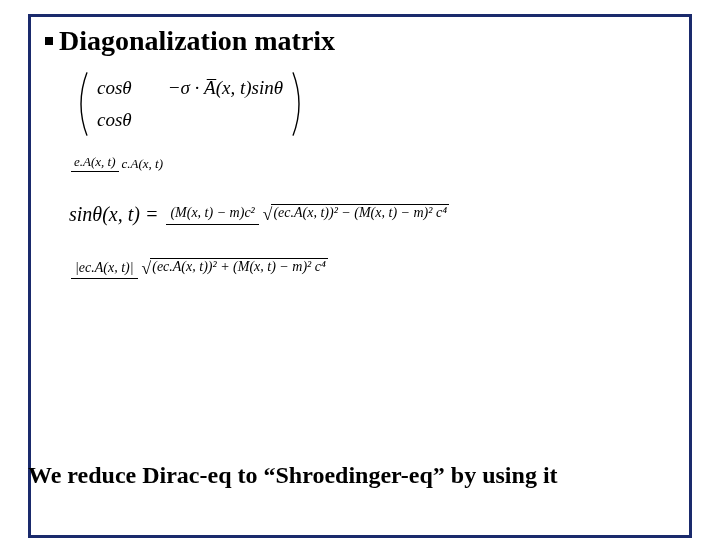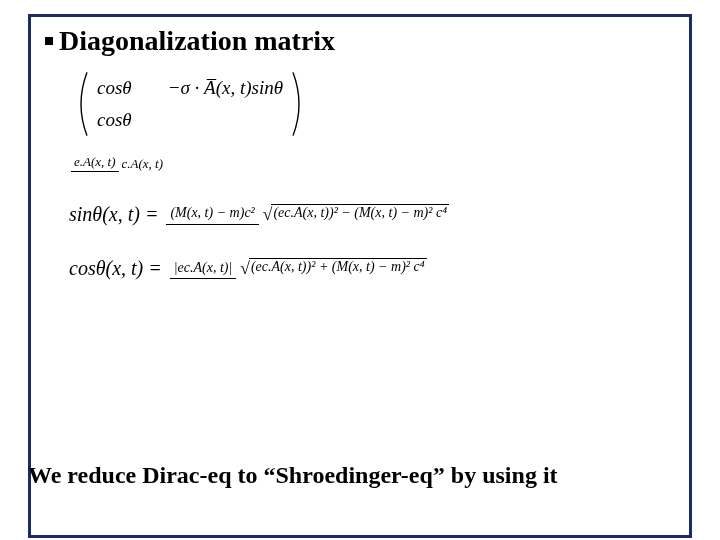--- a/index.html
+++ b/index.html
@@ -113,21 +113,20 @@
       <span class="den">
         <span class="sqrt-wrap">
           <span class="radical">√</span>
           <span class="radicand ital">(ec.A(x, t))² − (M(x, t) − m)² c⁴</span>
         </span>
       </span>
     </span>
   </div>
 
   <div class="eq-line" style="margin-top:30px">
-    <span class="lhs">cosθ(x, t) =</span>
     <span class="frac big">
       <span class="num ital">|ec.A(x, t)|</span>
       <span class="den">
         <span class="sqrt-wrap">
           <span class="radical">√</span>
           <span class="radicand ital">(ec.A(x, t))² + (M(x, t) − m)² c⁴</span>
         </span>
       </span>
     </span>
   </div>

